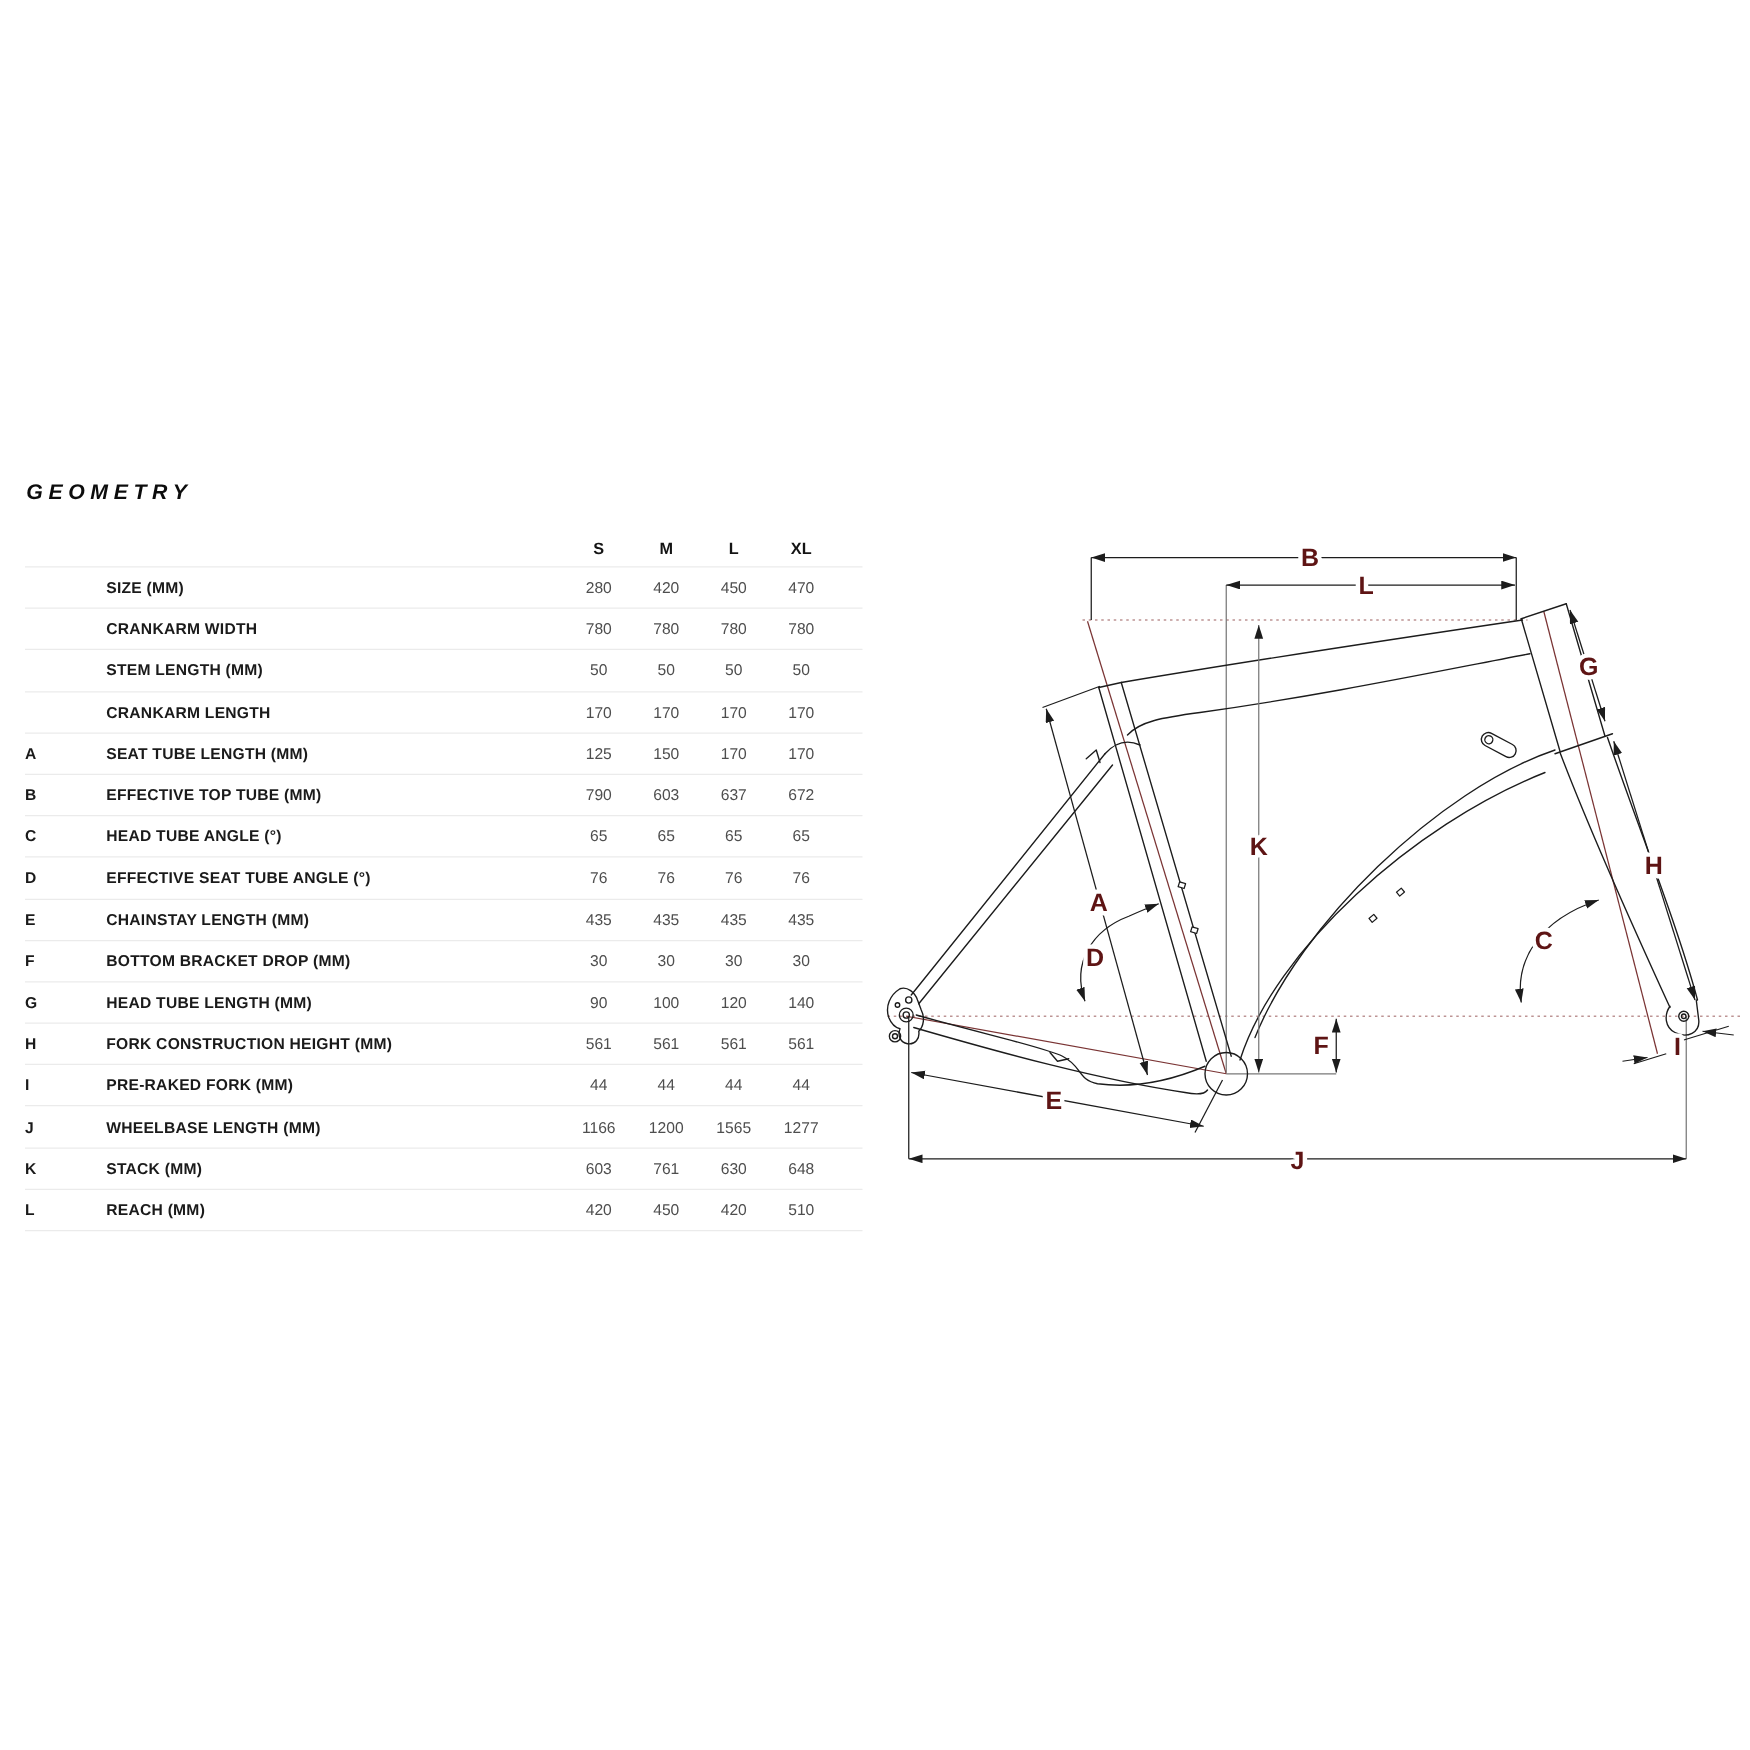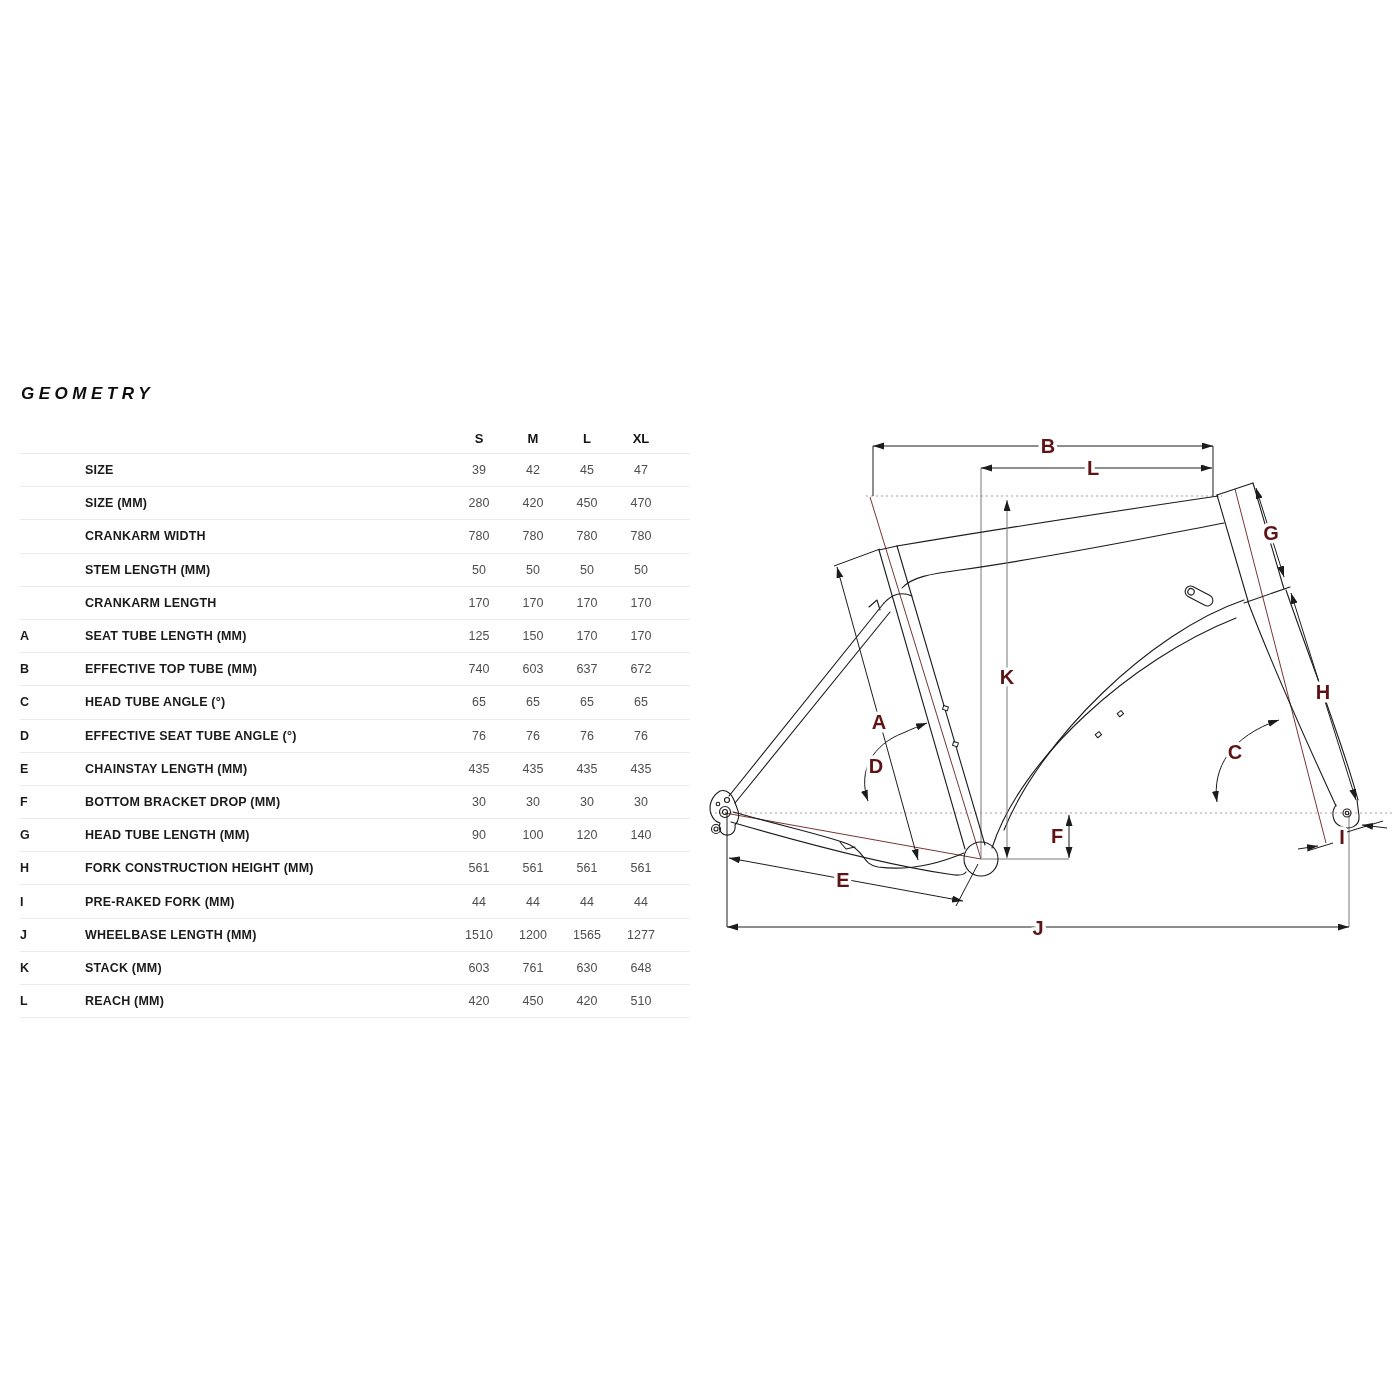--- a/index.html
+++ b/index.html
@@ -41,28 +41,20 @@
 <div class="geo-table">
   <div class="hrow">
     <span class="spacer"></span>
 
   <span class="cell val hd">S</span>
       <span class="cell val hd">M</span>
       <span class="cell val hd">L</span>
       <span class="cell val hd">XL</span>
     </div>
 
-<div class="trow">
-      <span class="cell letter"></span>
-      <span class="cell label">SIZE</span>
-      <span class="cell val">39</span>
-      <span class="cell val">42</span>
-      <span class="cell val">45</span>
-      <span class="cell val">47</span>
-    </div>
     <div class="trow">
       <span class="cell letter"></span>
       <span class="cell label">SIZE (MM)</span>
       <span class="cell val">280</span>
       <span class="cell val">420</span>
       <span class="cell val">450</span>
       <span class="cell val">470</span>
     </div>
     <div class="trow">
       <span class="cell letter"></span>
@@ -92,21 +84,21 @@
       <span class="cell letter">A</span>
       <span class="cell label">SEAT TUBE LENGTH (MM)</span>
       <span class="cell val">125</span>
       <span class="cell val">150</span>
       <span class="cell val">170</span>
       <span class="cell val">170</span>
     </div>
     <div class="trow">
       <span class="cell letter">B</span>
       <span class="cell label">EFFECTIVE TOP TUBE (MM)</span>
-      <span class="cell val">740</span>
+      <span class="cell val">790</span>
       <span class="cell val">603</span>
       <span class="cell val">637</span>
       <span class="cell val">672</span>
     </div>
     <div class="trow">
       <span class="cell letter">C</span>
       <span class="cell label">HEAD TUBE ANGLE (°)</span>
       <span class="cell val">65</span>
       <span class="cell val">65</span>
       <span class="cell val">65</span>
@@ -156,21 +148,21 @@
       <span class="cell letter">I</span>
       <span class="cell label">PRE-RAKED FORK (MM)</span>
       <span class="cell val">44</span>
       <span class="cell val">44</span>
       <span class="cell val">44</span>
       <span class="cell val">44</span>
     </div>
     <div class="trow">
       <span class="cell letter">J</span>
       <span class="cell label">WHEELBASE LENGTH (MM)</span>
-      <span class="cell val">1510</span>
+      <span class="cell val">1166</span>
       <span class="cell val">1200</span>
       <span class="cell val">1565</span>
       <span class="cell val">1277</span>
     </div>
     <div class="trow">
       <span class="cell letter">K</span>
       <span class="cell label">STACK (MM)</span>
       <span class="cell val">603</span>
       <span class="cell val">761</span>
       <span class="cell val">630</span>

